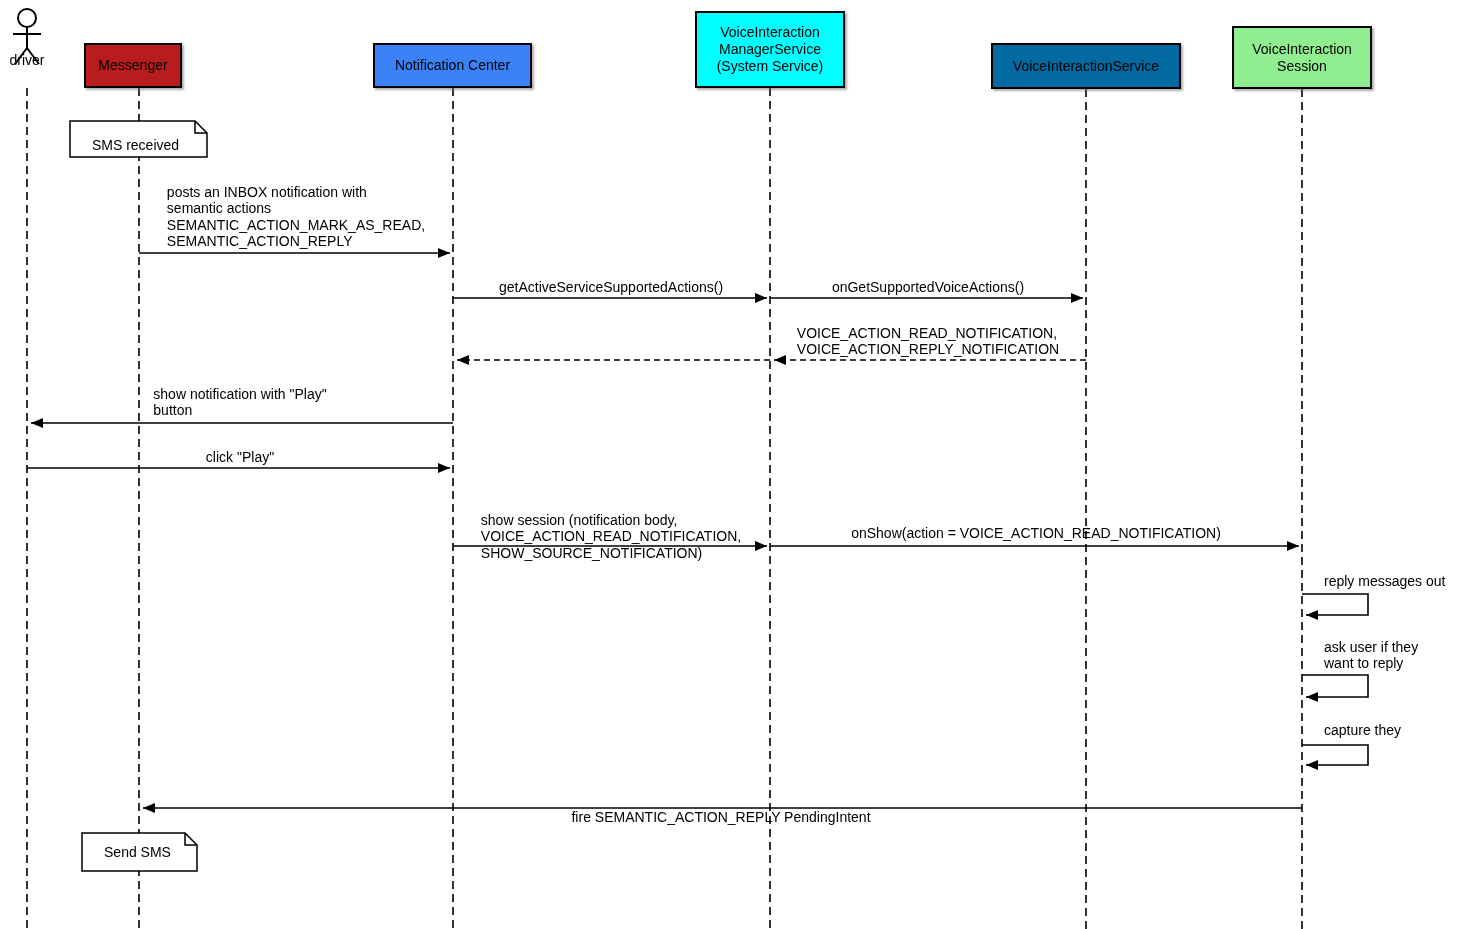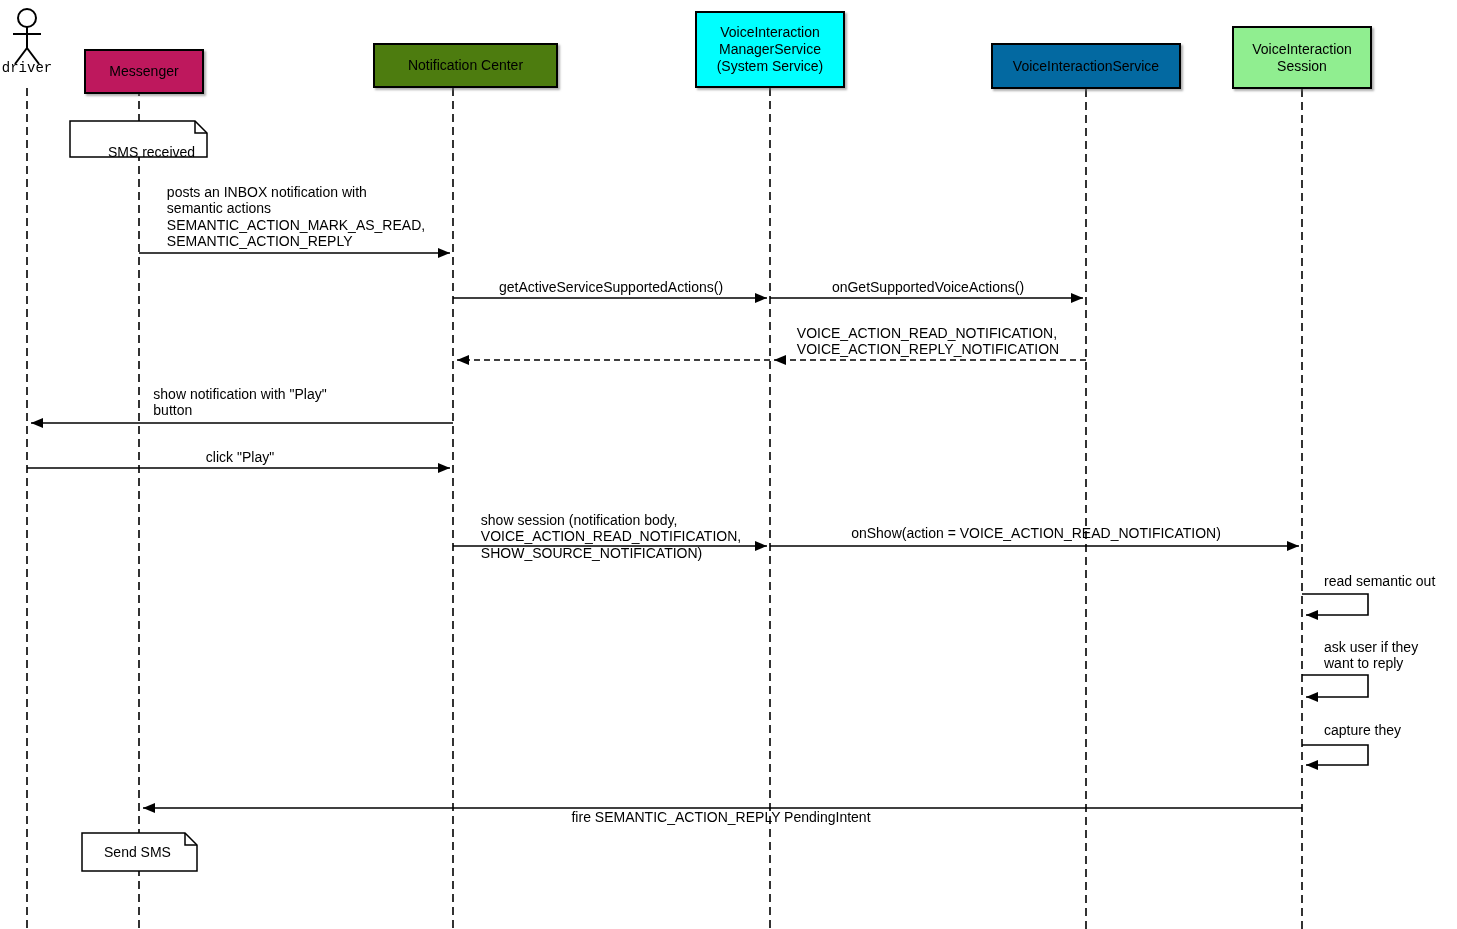--- a/index.html
+++ b/index.html
@@ -66,48 +66,48 @@
       <line x1="27" y1="468" x2="450" y2="468" marker-end="url(#ah)"></line>
       <line x1="453" y1="546" x2="767" y2="546" marker-end="url(#ah)"></line>
       <line x1="770" y1="546" x2="1299" y2="546" marker-end="url(#ah)"></line>
       <path d="M1302,594 H1368 V615 H1306" marker-end="url(#ah)"></path>
       <path d="M1302,675 H1368 V697 H1306" marker-end="url(#ah)"></path>
       <path d="M1302,745 H1368 V765 H1306" marker-end="url(#ah)"></path>
       <line x1="1302" y1="808" x2="143" y2="808" marker-end="url(#ah)"></line>
     </g>
   </svg>
 
-  <div class="participant" style="left: 84px; top: 49px; width: 120px; height: 45px; background-color: #be185d;">Messenger</div>
-  <div class="participant" style="left: 373px; top: 43px; width: 185px; height: 45px; background-color: #4d7c0f;">Notification Center</div>
+  <div class="participant" style="left: 84px; top: 43px; width: 98px; height: 45px; background-color: #b91c1c;">Messenger</div>
+  <div class="participant" style="left: 373px; top: 43px; width: 159px; height: 45px; background-color: #3b82f6;">Notification Center</div>
   <div class="participant" style="left: 695px; top: 11px; width: 150px; height: 77px; background-color: rgb(0, 255, 255);">VoiceInteraction
 ManagerService
 (System Service)</div>
   <div class="participant" style="left: 991px; top: 43px; width: 190px; height: 46px; background-color: #0369a1;">VoiceInteractionService</div>
   <div class="participant" style="left: 1232px; top: 26px; width: 140px; height: 63px; background-color: rgb(144, 238, 144);">VoiceInteraction
 Session</div>
 
-  <div class="actorlabel" style="left:27px;top:60px;font-family:Liberation Mono, monospace;">driver</div>
+  <div class="actorlabel" style="left:27px;top:52px;">driver</div>
 
-  <div class="notetext" style="left:70px;top:134px;width:131px;height:36px;padding-left:16px;">SMS received</div>
+  <div class="notetext" style="left:70px;top:127px;width:131px;height:36px;">SMS received</div>
   <div class="notetext" style="left:82px;top:833px;width:111px;height:38px;">Send SMS</div>
 
   <div class="lbl l" style="left:296px;top:184px;">posts an INBOX notification with
 semantic actions
 SEMANTIC_ACTION_MARK_AS_READ,
 SEMANTIC_ACTION_REPLY</div>
   <div class="lbl c" style="left:611px;top:279px;">getActiveServiceSupportedActions()</div>
   <div class="lbl c" style="left:928px;top:279px;">onGetSupportedVoiceActions()</div>
   <div class="lbl l" style="left:928px;top:325px;">VOICE_ACTION_READ_NOTIFICATION,
 VOICE_ACTION_REPLY_NOTIFICATION</div>
   <div class="lbl l" style="left:240px;top:386px;">show notification with "Play"
 button</div>
   <div class="lbl c" style="left:240px;top:449px;">click "Play"</div>
   <div class="lbl l" style="left:611px;top:512px;">show session (notification body,
 VOICE_ACTION_READ_NOTIFICATION,
 SHOW_SOURCE_NOTIFICATION)</div>
   <div class="lbl c" style="left:1036px;top:525px;">onShow(action = VOICE_ACTION_READ_NOTIFICATION)</div>
-  <div class="lbl" style="left:1324px;top:573px;">read semantic out</div>
+  <div class="lbl" style="left:1324px;top:573px;">reply messages out</div>
   <div class="lbl" style="left:1324px;top:639px;">ask user if they
 want to reply</div>
   <div class="lbl" style="left:1324px;top:722px;">capture they</div>
   <div class="lbl c" style="left:721px;top:788px;margin-top:21px;">fire SEMANTIC_ACTION_REPLY PendingIntent</div>
 
 </div>
 
 </body></html>

